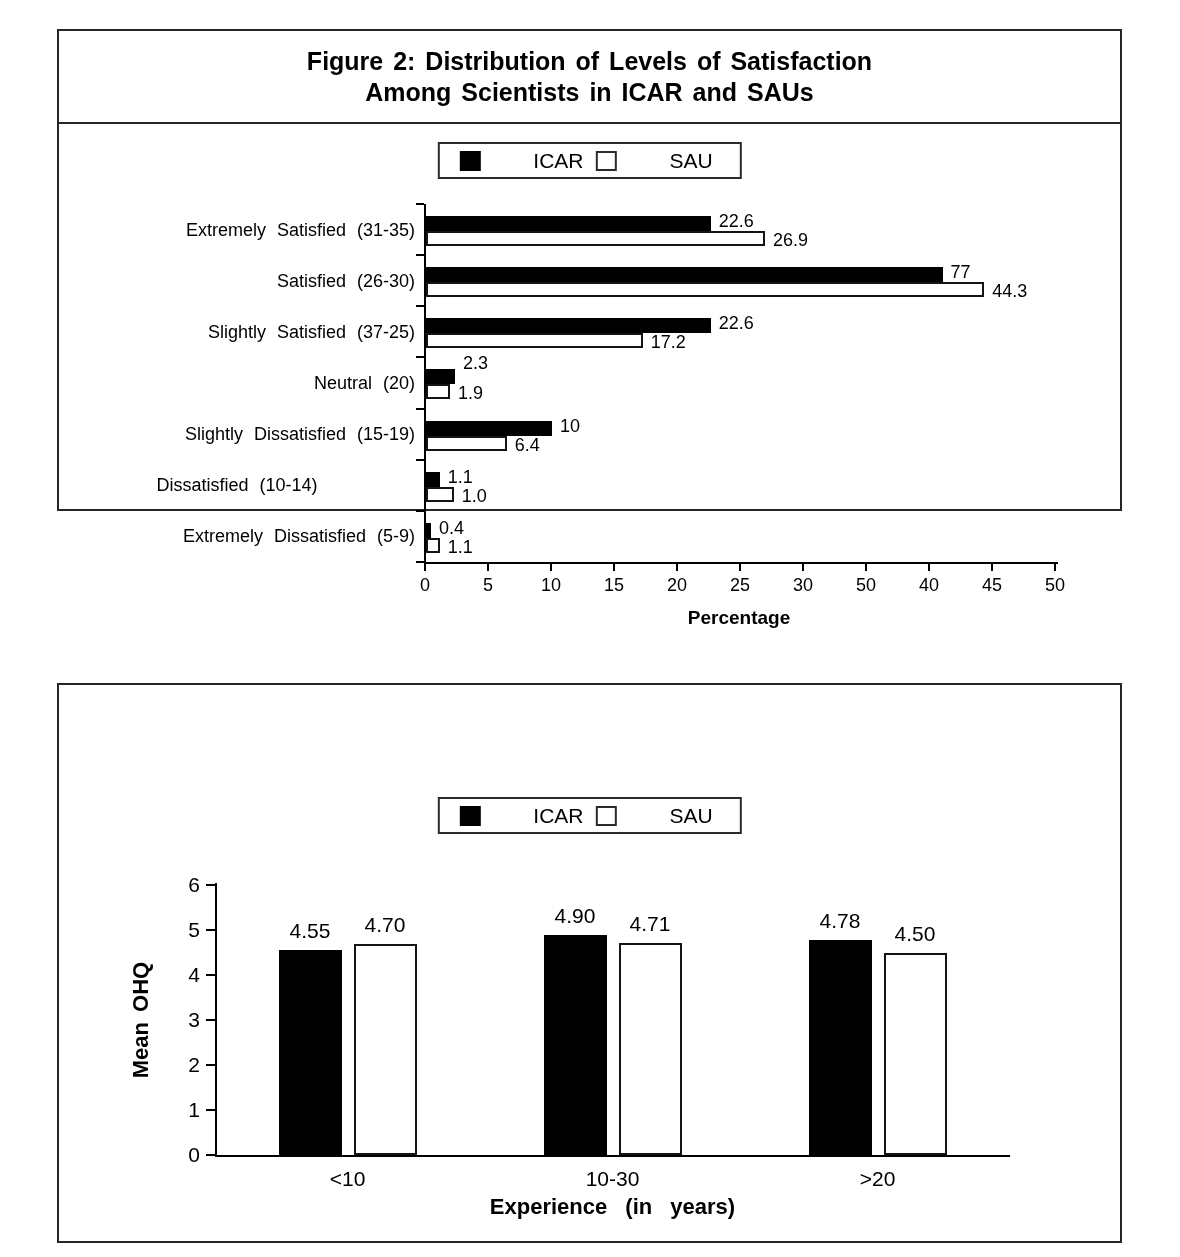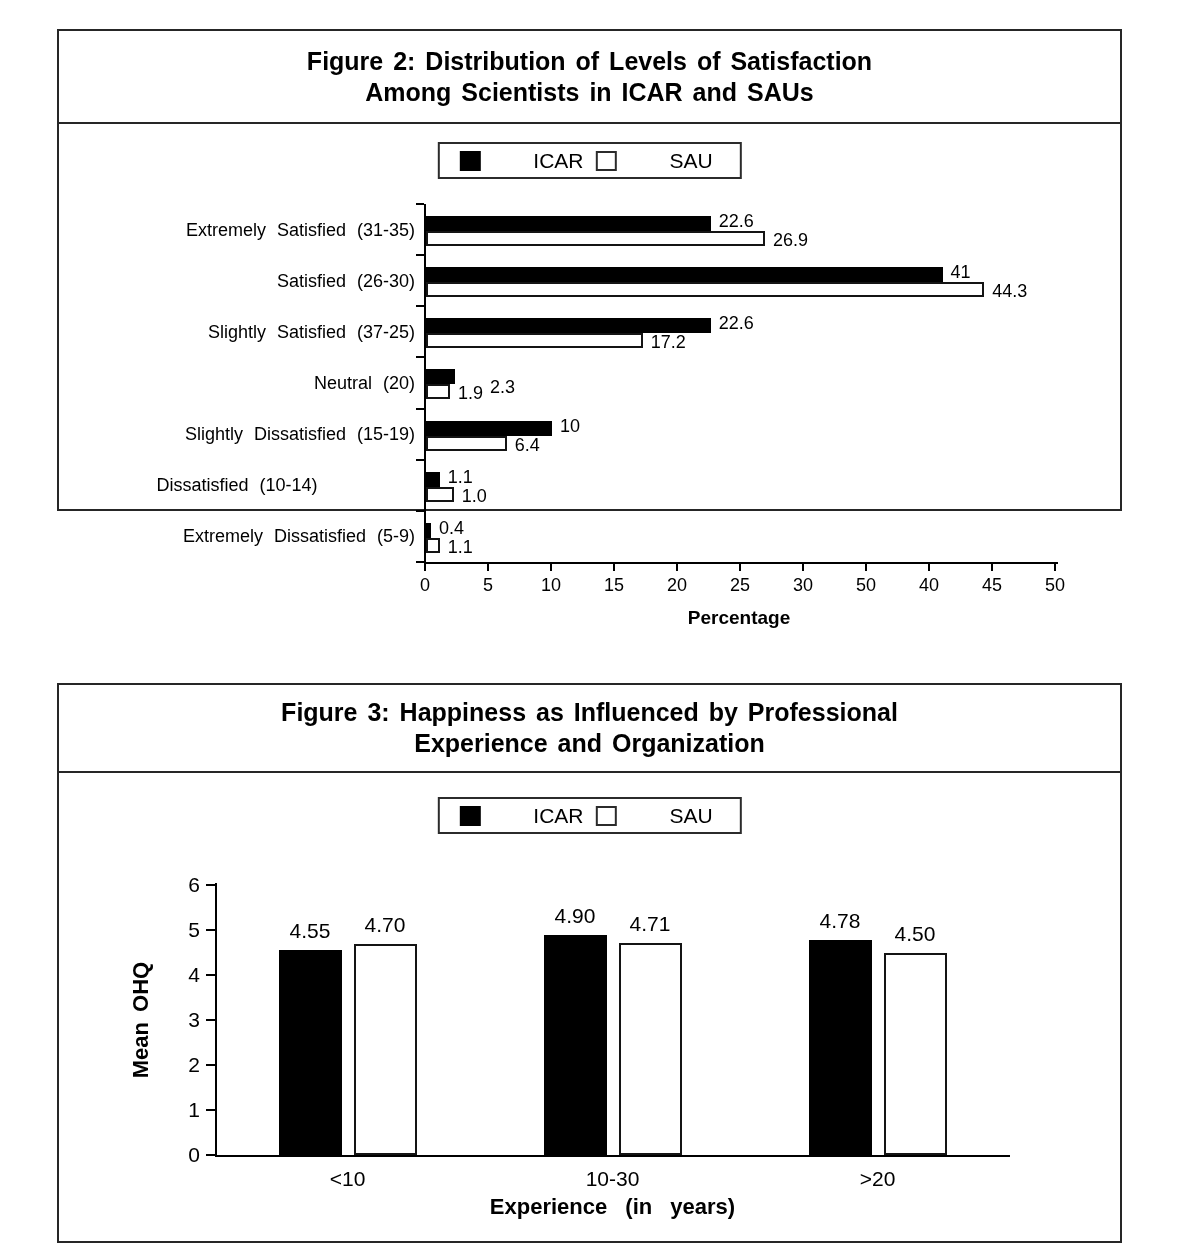--- a/index.html
+++ b/index.html
@@ -87,55 +87,51 @@
         <div class="t18 ctr" style="left: 972px; top: 451px; width: 48px;">50</div>
         <div class="t18 bold ctr" style="left: 560px; top: 484px; width: 240px; font-size: 19px;">Percentage</div>
         <div class="t18 cat rt" style="left: 0px; top: 95.5714px; width: 356px;">Extremely Satisfied (31-35)</div>
         <div class="icar-bar" style="left: 367px; top: 92px; width: 284.76px; height: 15px;"></div>
         <div class="sau-bar" style="left: 367px; top: 107px; width: 338.94px; height: 15px;"></div>
         <div class="t18" style="left: 659.76px; top: 87px;">22.6</div>
         <div class="t18" style="left: 713.94px; top: 106px;">26.9</div>
         <div class="t18 cat rt" style="left: 0px; top: 146.714px; width: 356px;">Satisfied (26-30)</div>
         <div class="icar-bar" style="left: 367px; top: 143.143px; width: 516.6px; height: 15px;"></div>
         <div class="sau-bar" style="left: 367px; top: 158.143px; width: 558.18px; height: 15px;"></div>
-        <div class="t18" style="left: 891.6px; top: 138.143px;">41</div>
+        <div class="t18" style="left: 891.6px; top: 138.143px;">77</div>
         <div class="t18" style="left: 933.18px; top: 157.143px;">44.3</div>
         <div class="t18 cat rt" style="left: 0px; top: 197.857px; width: 356px;">Slightly Satisfied (37-25)</div>
         <div class="icar-bar" style="left: 367px; top: 194.286px; width: 284.76px; height: 15px;"></div>
         <div class="sau-bar" style="left: 367px; top: 209.286px; width: 216.72px; height: 15px;"></div>
         <div class="t18" style="left: 659.76px; top: 189.286px;">22.6</div>
         <div class="t18" style="left: 591.72px; top: 208.286px;">17.2</div>
         <div class="t18 cat rt" style="left: 0px; top: 249px; width: 356px;">Neutral (20)</div>
         <div class="icar-bar" style="left: 367px; top: 245.429px; width: 28.98px; height: 15px;"></div>
         <div class="sau-bar" style="left: 367px; top: 260.429px; width: 23.94px; height: 15px;"></div>
-        <div class="t18" style="left: 403.98px; top: 253px; margin-left: 27px;">2.3</div>
+        <div class="t18" style="left: 403.98px; top: 229px;">2.3</div>
         <div class="t18" style="left: 398.94px; top: 259.429px;">1.9</div>
         <div class="t18 cat rt" style="left: 0px; top: 300.143px; width: 356px;">Slightly Dissatisfied (15-19)</div>
         <div class="icar-bar" style="left: 367px; top: 296.571px; width: 126px; height: 15px;"></div>
         <div class="sau-bar" style="left: 367px; top: 311.571px; width: 80.64px; height: 15px;"></div>
         <div class="t18" style="left: 501px; top: 291.571px;">10</div>
         <div class="t18" style="left: 455.64px; top: 310.571px;">6.4</div>
         <div class="t18 cat rt" style="left: 0px; top: 351.286px; width: 356px; text-align: center;">Dissatisfied (10-14)</div>
         <div class="icar-bar" style="left: 367px; top: 347.714px; width: 13.86px; height: 15px;"></div>
         <div class="sau-bar" style="left: 367px; top: 362.714px; width: 27.72px; height: 15px;"></div>
         <div class="t18" style="left: 388.86px; top: 342.714px;">1.1</div>
         <div class="t18" style="left: 402.72px; top: 361.714px;">1.0</div>
         <div class="t18 cat rt" style="left: 0px; top: 402.429px; width: 356px;">Extremely Dissatisfied (5-9)</div>
         <div class="icar-bar" style="left: 367px; top: 398.857px; width: 5.04px; height: 15px;"></div>
         <div class="sau-bar" style="left: 367px; top: 413.857px; width: 13.86px; height: 15px;"></div>
         <div class="t18" style="left: 380.04px; top: 393.857px;">0.4</div>
         <div class="t18" style="left: 388.86px; top: 412.857px;">1.1</div>
       </div>
   </section>
 
   <section class="figure-box" id="fig3">
-    <header class="figure-header">
-      <div>Figure 3: Happiness as Influenced by Professional</div>
-      <div>Experience and Organization</div>
-    </header>
     <div class="chart">
       <div class="legend">
         <span class="swatch black"></span>
         <span class="legend-label">ICAR</span>
         <span class="swatch white"></span>
         <span class="legend-label">SAU</span>
       </div>
     <div class="line" style="left: 156px; top: 110px; width: 2px; height: 274px;"></div>
         <div class="line" style="left: 156px; top: 382px; width: 795px; height: 2px;"></div>
         <div class="line" style="left: 147px; top: 381px; width: 9px; height: 2px;"></div>

